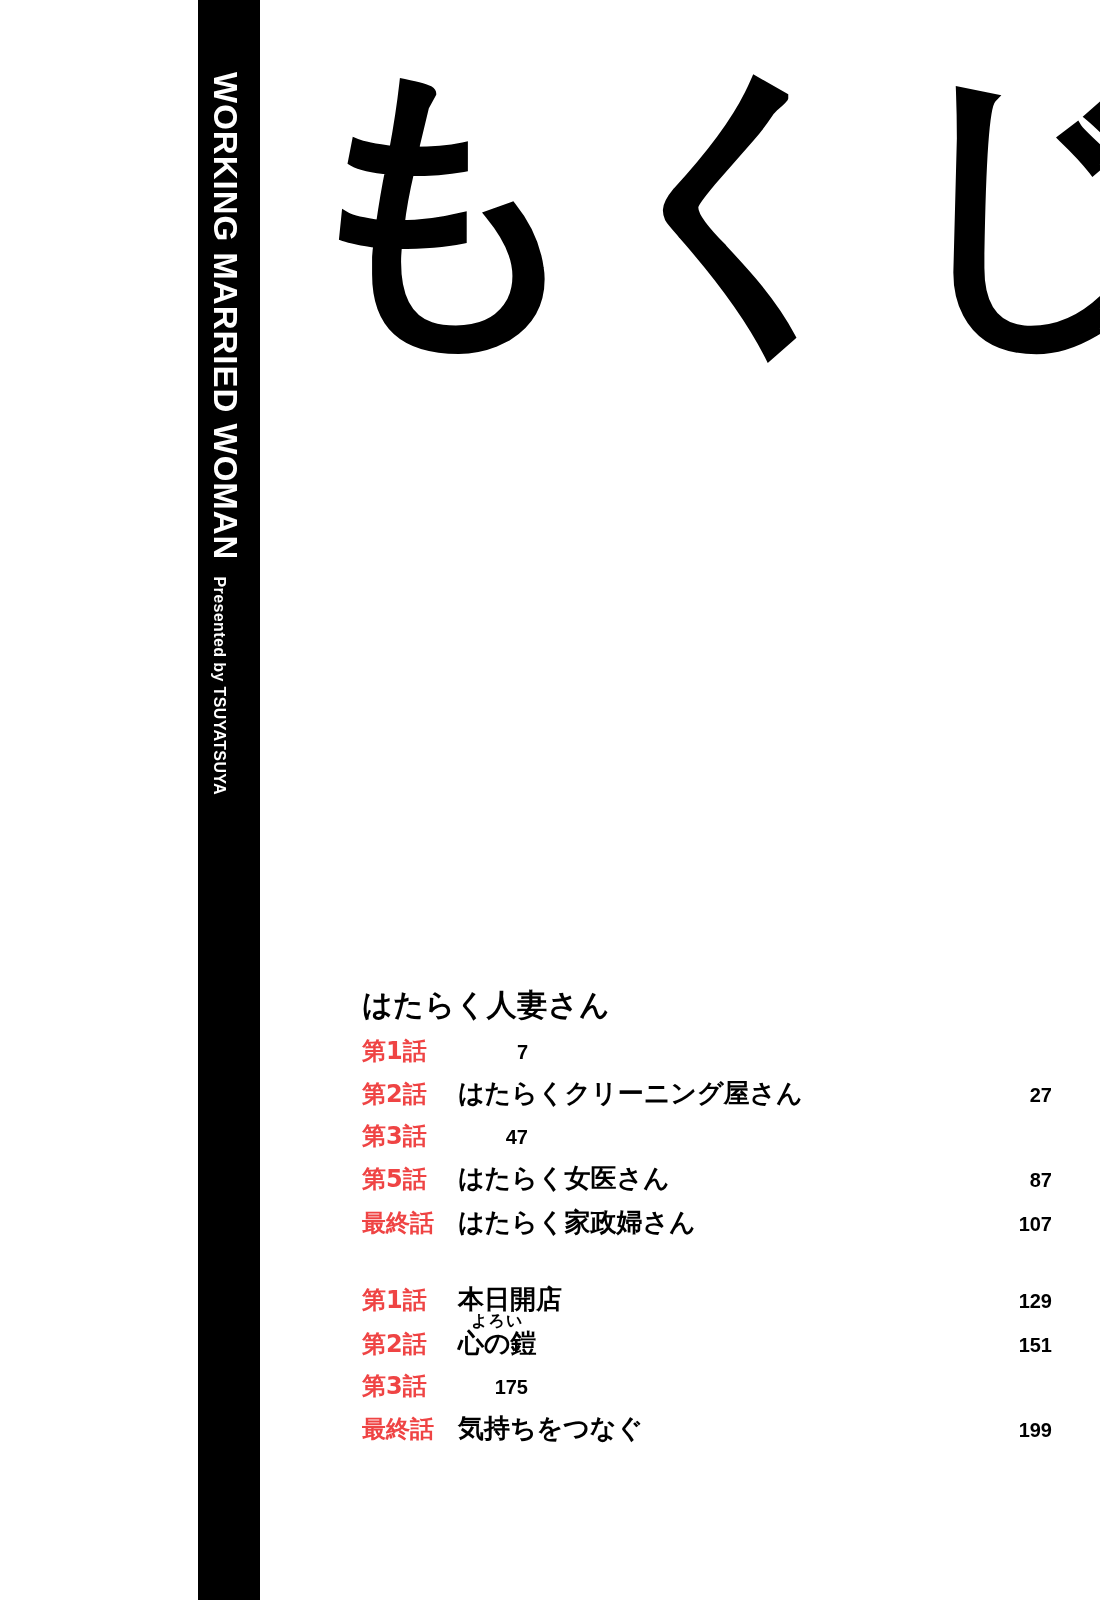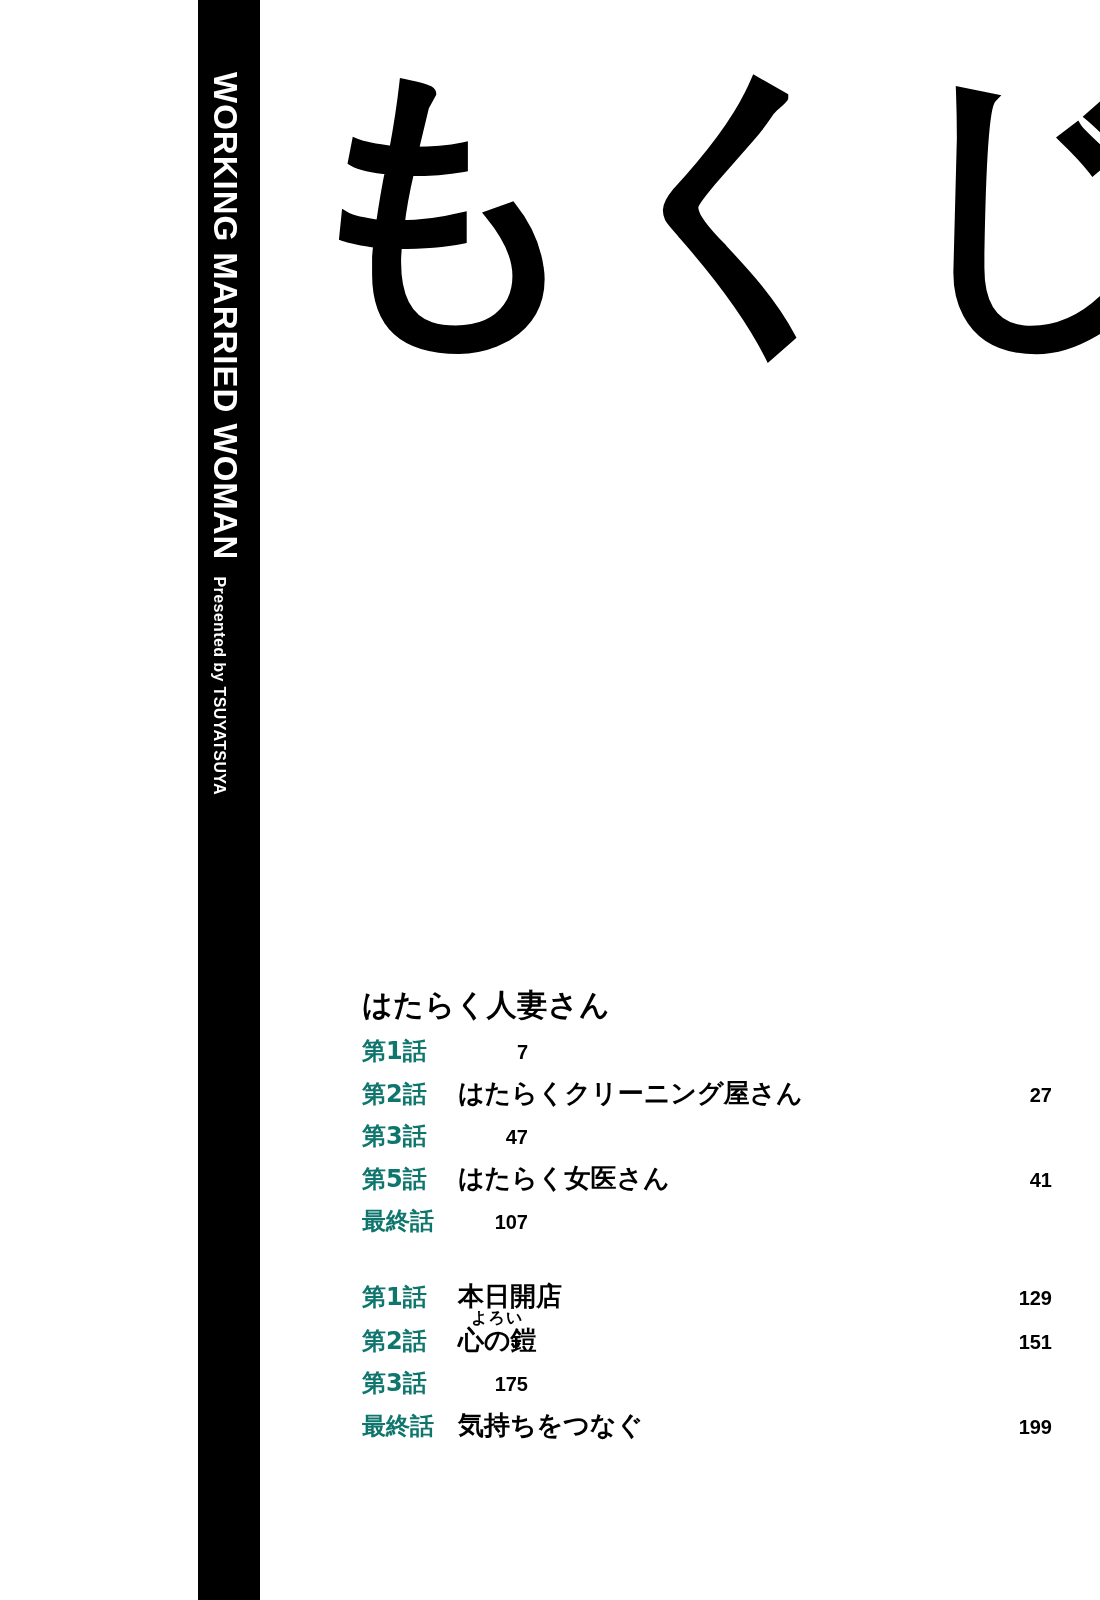--- a/index.html
+++ b/index.html
@@ -96,21 +96,21 @@
   .toc-row {
     display: flex;
     align-items: baseline;
     margin-top: 9px;
   }
   .ch-no {
     width: 96px;
     flex: 0 0 96px;
     font-size: 24px;
     font-weight: bold;
-    color: #0f766e;
+    color: #ef4444;
     font-family: "DejaVu Sans", sans-serif;
     letter-spacing: 0px;
   }
   .ch-title {
     flex: 1 1 auto;
     font-size: 26px;
     font-weight: bold;
     color: #000;
     font-family: "DejaVu Sans", sans-serif;
     letter-spacing: 0px;
@@ -165,24 +165,25 @@
       <span class="ch-title">はたらくクリーニング屋さん</span>
       <span class="ch-page">27</span>
     </div>
     <div class="toc-row">
       <span class="ch-no">第3話</span>
       <span class="ch-page">47</span>
     </div>
     <div class="toc-row">
       <span class="ch-no">第5話</span>
       <span class="ch-title">はたらく女医さん</span>
-      <span class="ch-page">41</span>
+      <span class="ch-page">87</span>
     </div>
     <div class="toc-row">
       <span class="ch-no">最終話</span>
+      <span class="ch-title">はたらく家政婦さん</span>
       <span class="ch-page">107</span>
     </div>
   </div>
 
   <div class="toc-section">
 
     <div class="toc-row">
       <span class="ch-no">第1話</span>
       <span class="ch-title">本日開店</span>
       <span class="ch-page">129</span>

